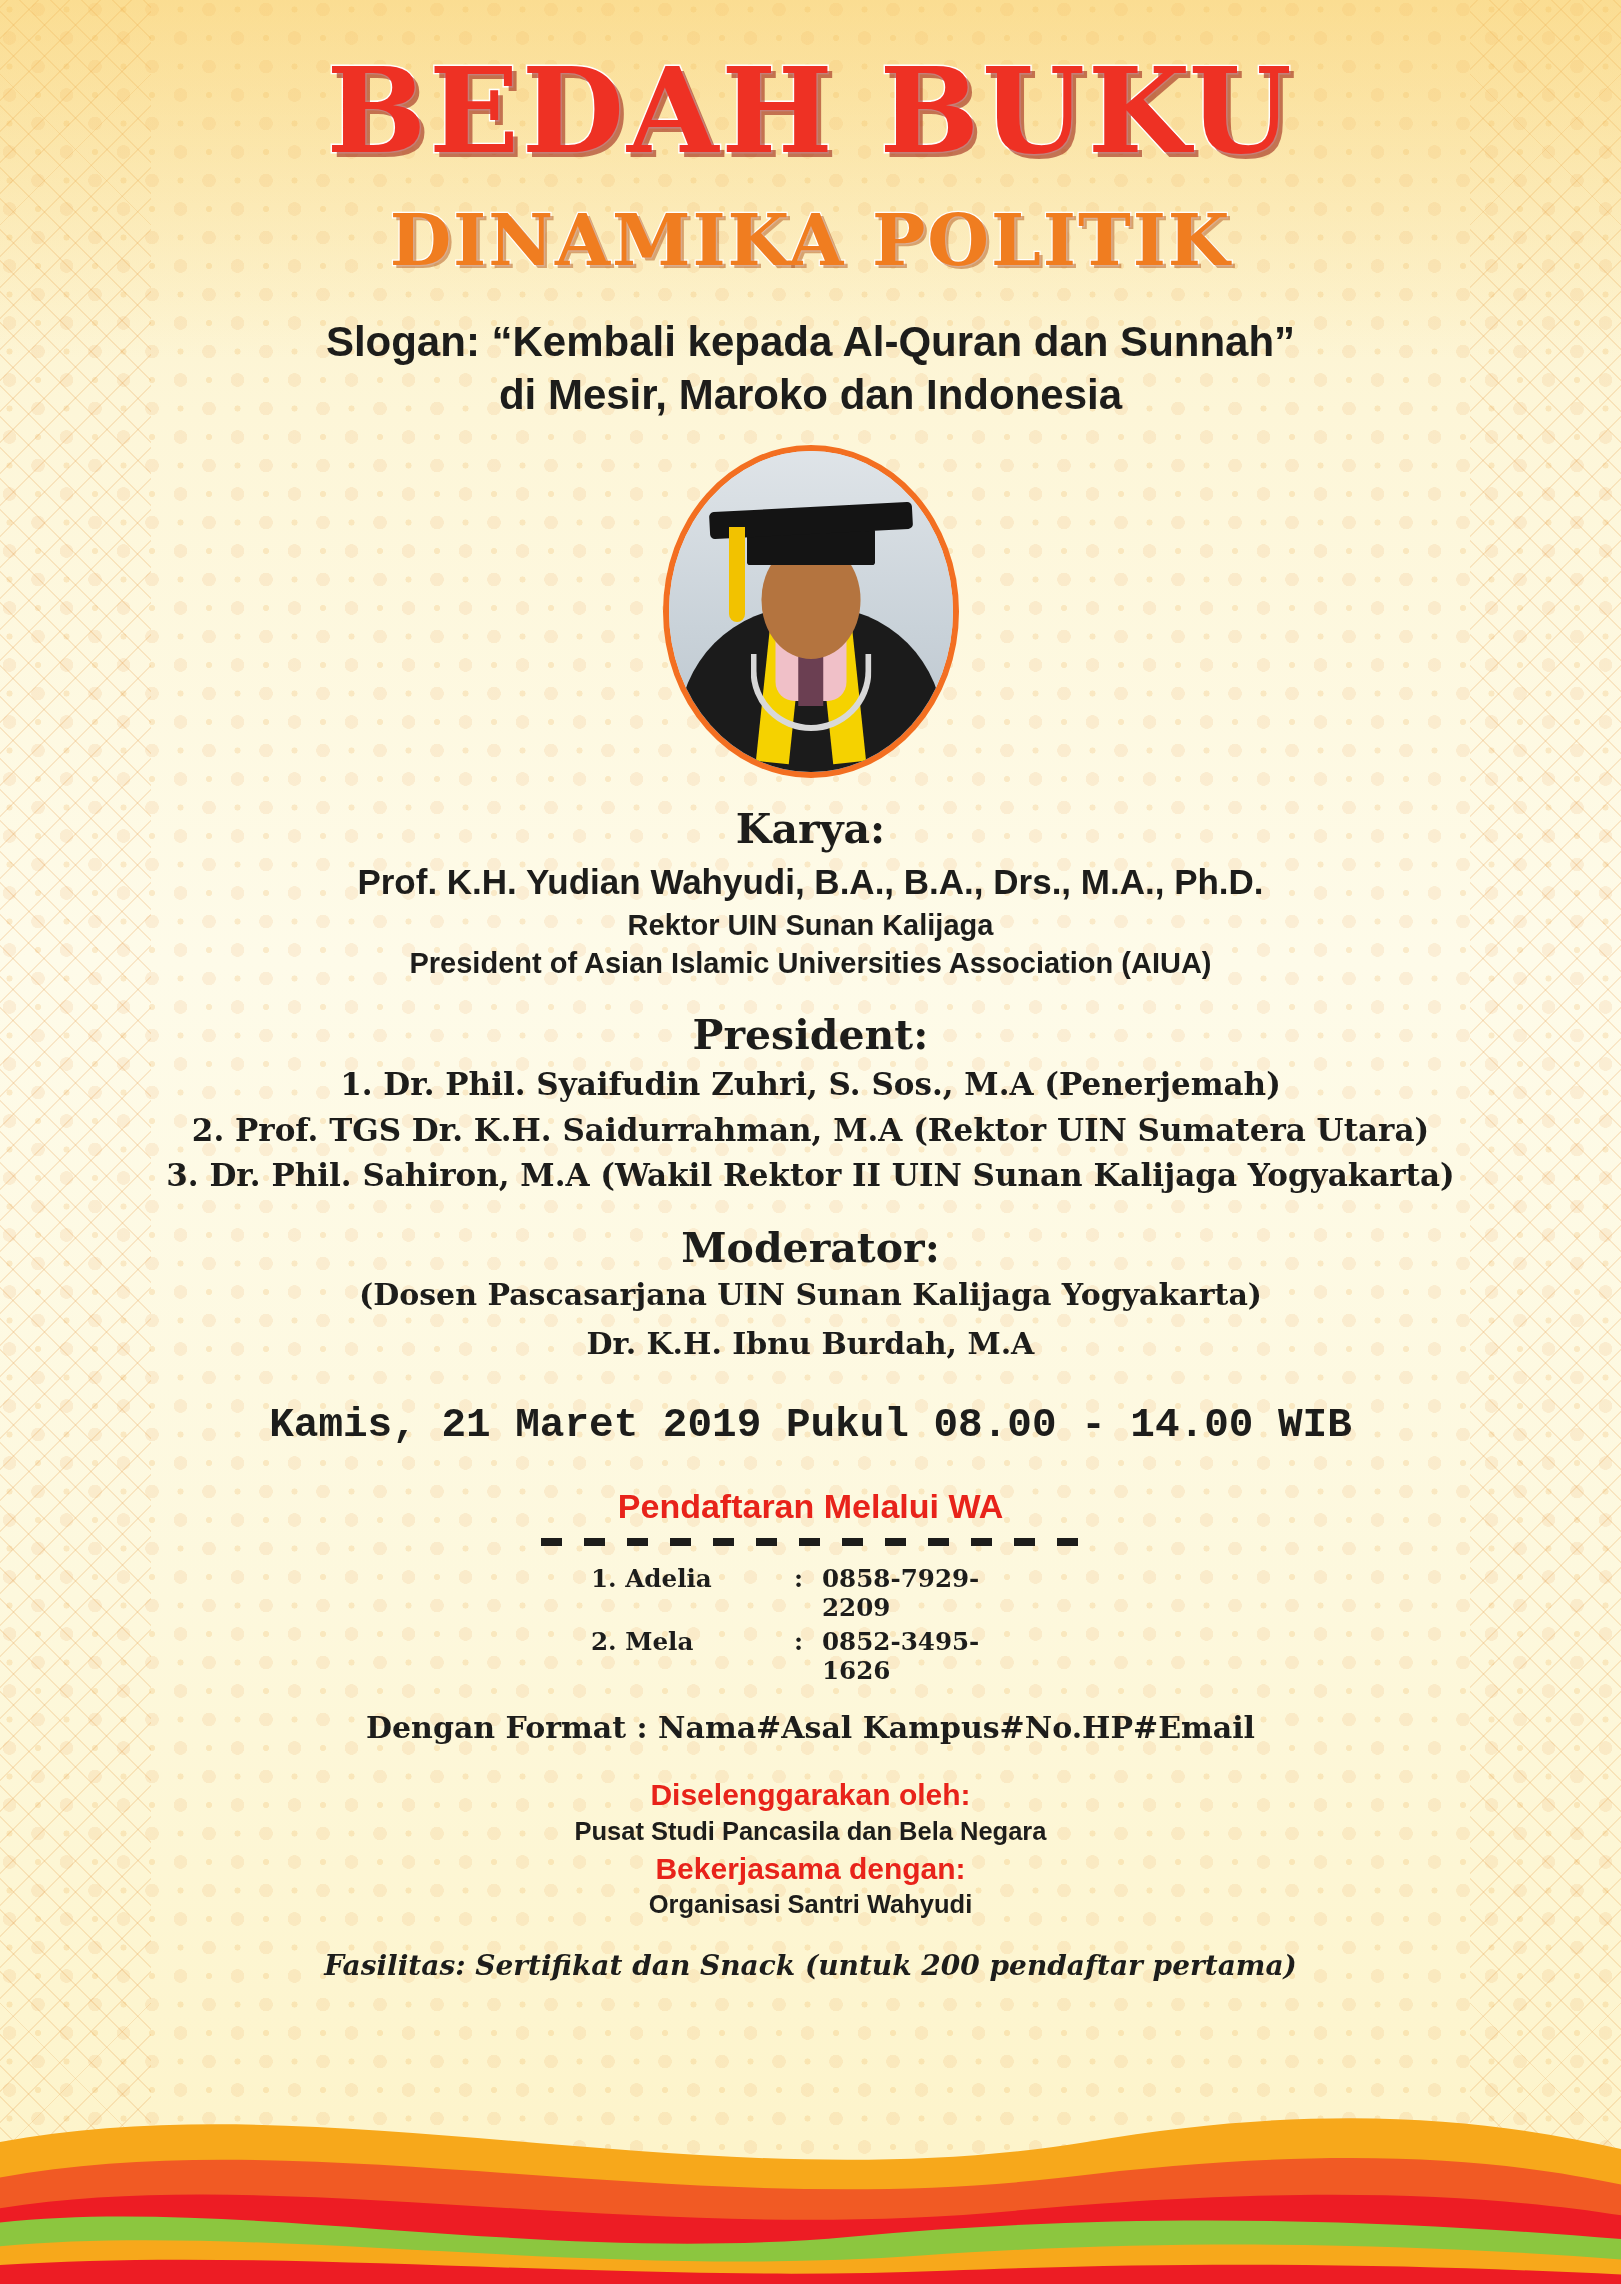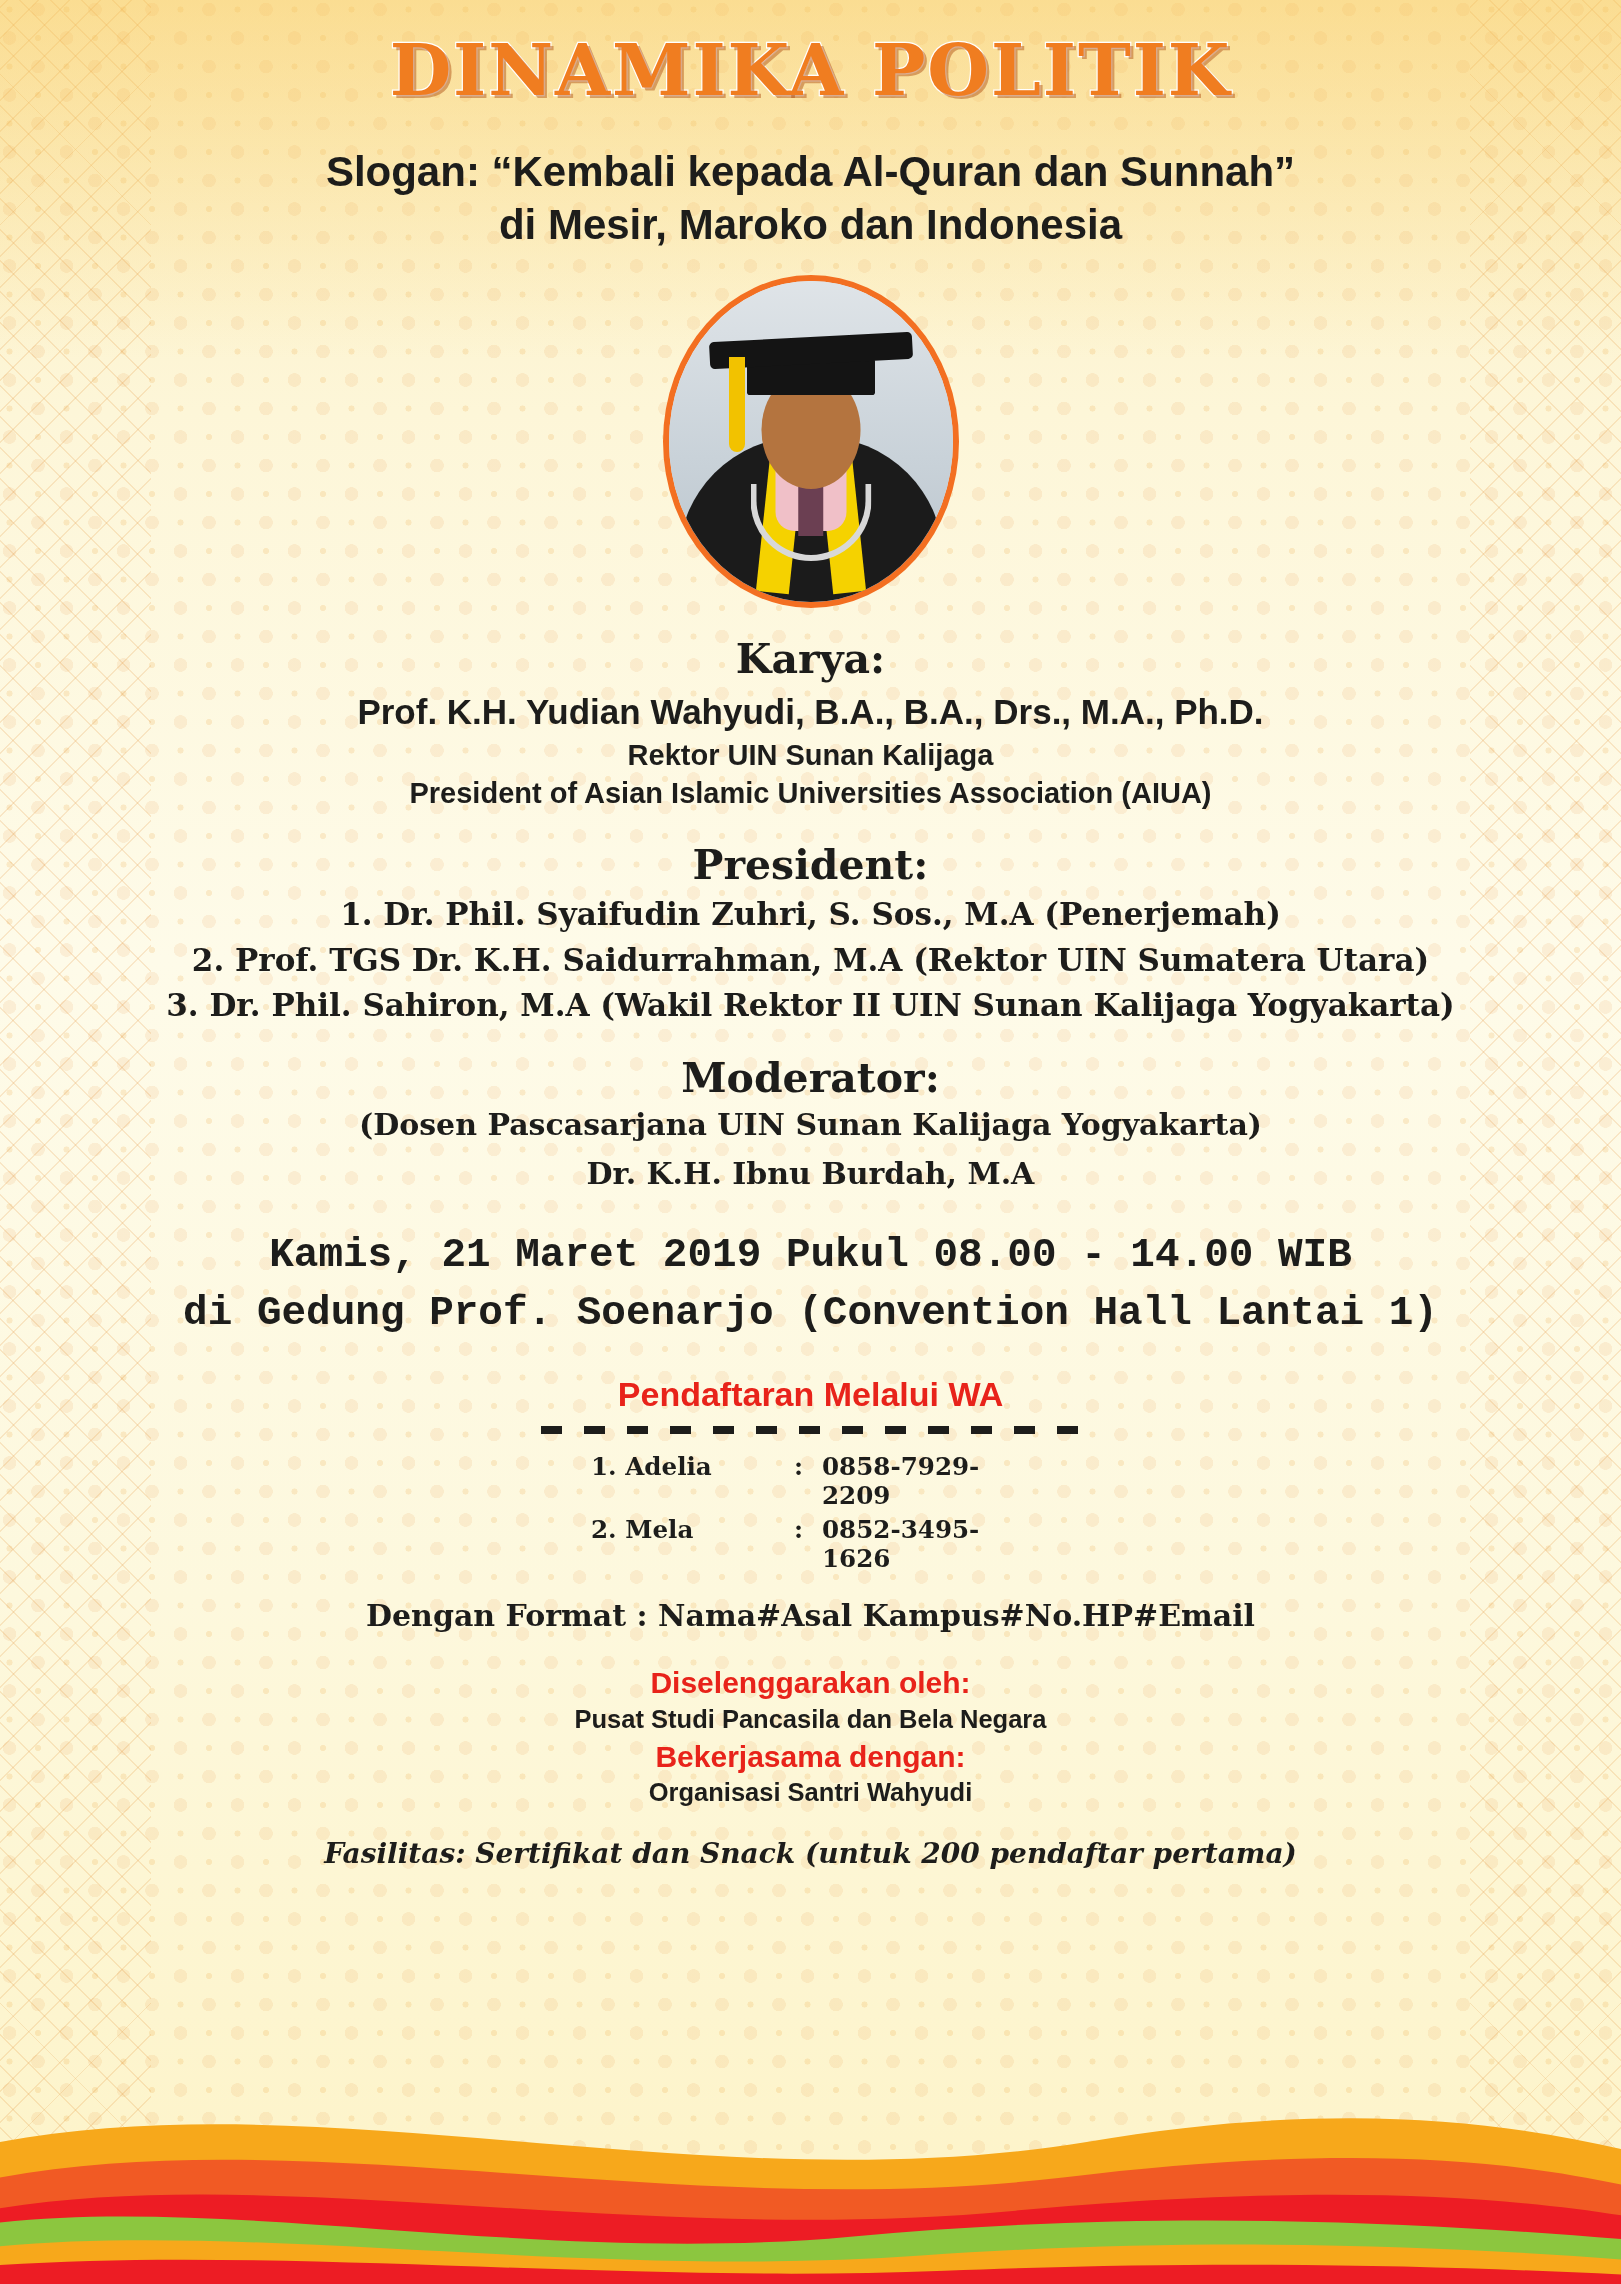--- a/index.html
+++ b/index.html
@@ -346,20 +346,21 @@
 
 <div class="poster">
 
   <div class="pattern"></div>
   <div class="pattern-edge-left"></div>
   <div class="pattern-edge-right"></div>
   <div class="top-glow"></div>
 
   <div class="content">
 
+    <h1 class="title-main">BEDAH BUKU</h1>
     <h2 class="title-sub">DINAMIKA POLITIK</h2>
 
     <p class="slogan">
       <span>Slogan: “Kembali kepada Al-Quran dan Sunnah”</span><br>
       <span>di Mesir, Maroko dan Indonesia</span>
     </p>
 
     <div class="portrait-wrap">
       <div class="p-bg"></div>
       <div class="p-gown"></div>
@@ -391,21 +392,20 @@
     </div>
 
     <div class="moderator-block">
       <h3 class="sec-head">Moderator:</h3>
       <p class="mod-line" style="padding-top:3.8px">(Dosen Pascasarjana UIN Sunan Kalijaga Yogyakarta)</p>
       <p class="mod-line">Dr. K.H. Ibnu Burdah, M.A</p>
     </div>
 
     <div class="when-block">
       <p class="when-line">Kamis, 21 Maret 2019 Pukul 08.00 - 14.00 WIB</p>
-      <p class="when-line">di Gedung Prof. Soenarjo (Convention Hall Lantai 1)</p>
     </div>
 
     <div class="registration-block">
       <p class="reg-title">Pendaftaran Melalui WA</p>
       <div class="dash-row"></div>
       <div class="contacts">
         <div class="contact-row">
           <span class="c-name">1. Adelia</span>
           <span class="c-sep">:</span>
           <span class="c-num">0858-7929-2209</span>

